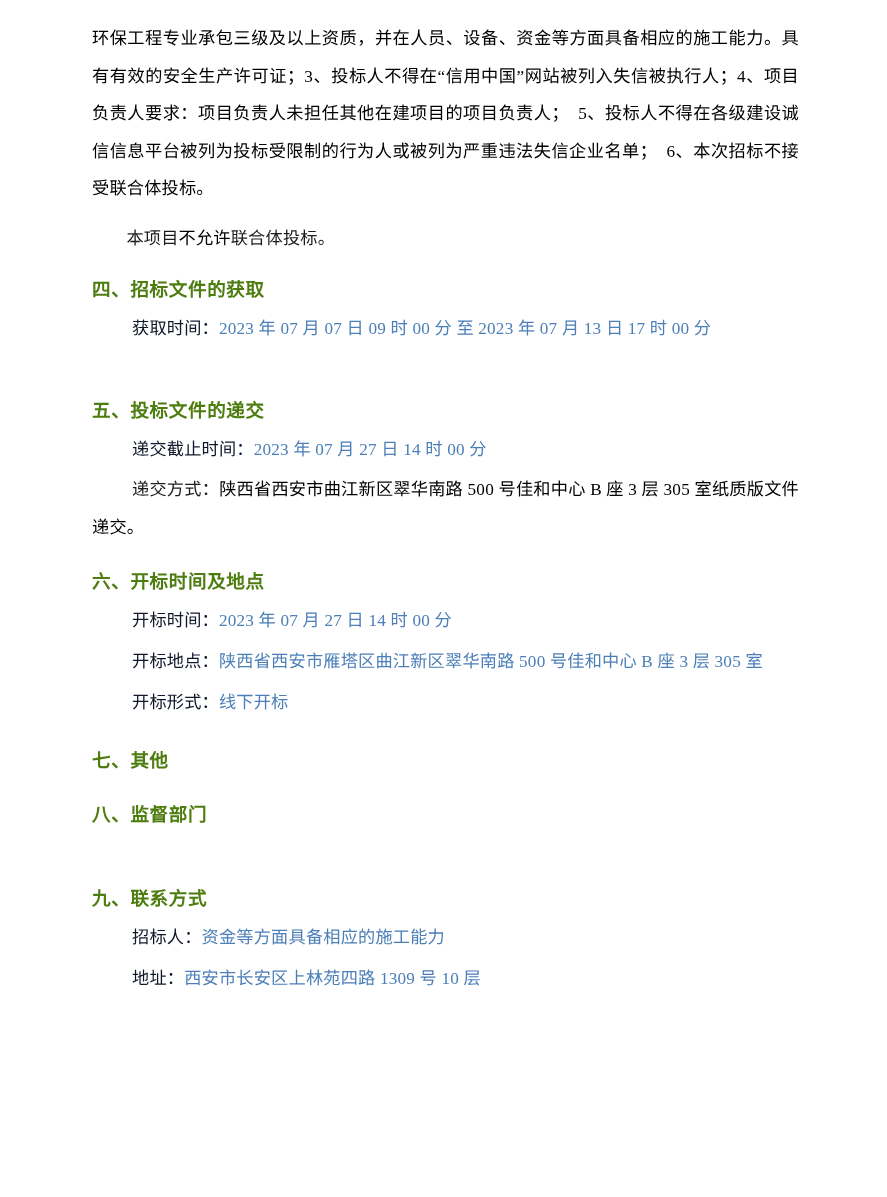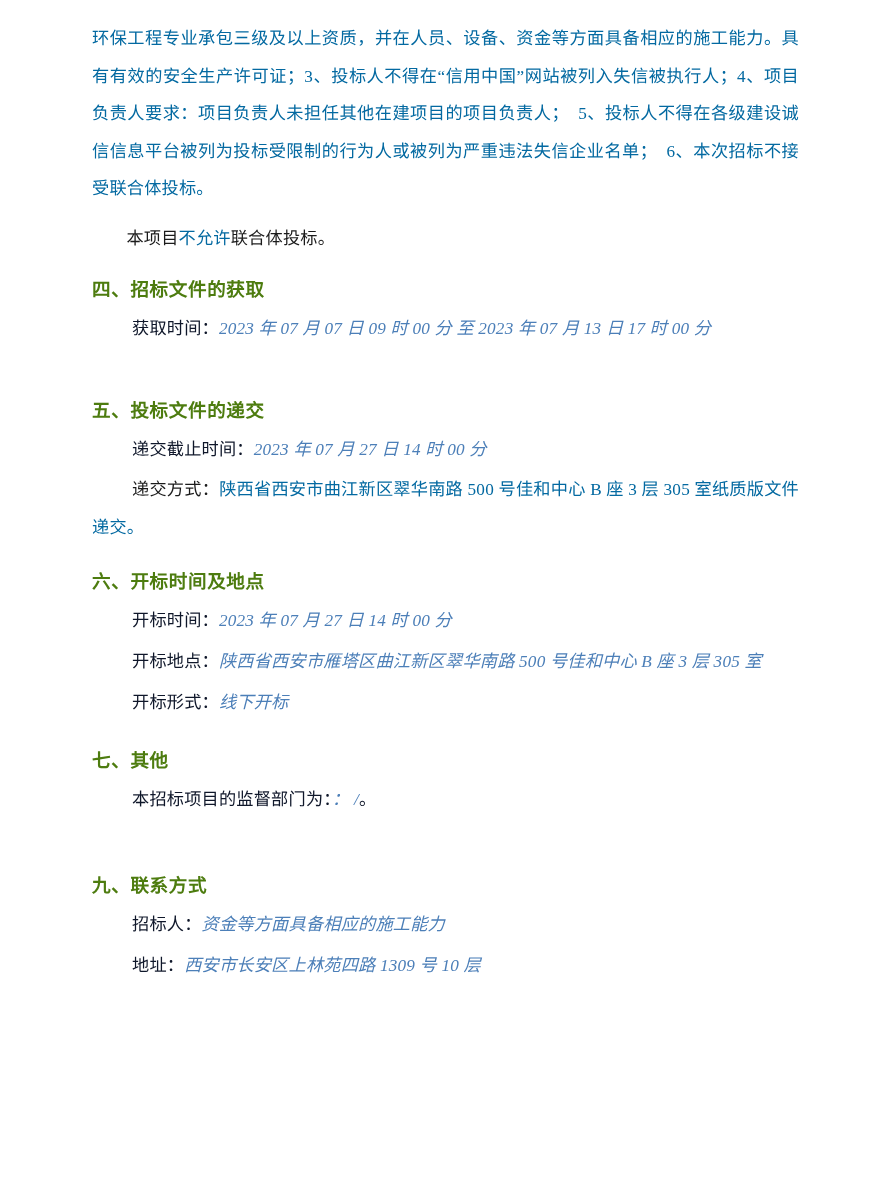--- a/index.html
+++ b/index.html
@@ -27,21 +27,21 @@
 
   
   .para {
     font-size: 17.2px;
     line-height: 37.5px;
     text-align: justify;
     text-justify: inter-ideograph;
     margin: 0;
     letter-spacing: 0.2px;
   }
-  .blue   { color: #0369a1; }
+  .blue   { color: #000000; }
   .dark   { color: #1b1b1b; }
 
   .heading {
     font-size: 18.6px;
     line-height: 38px;
     font-weight: bold;
     color: #4d7c0f;
     margin: 0;
     letter-spacing: 0.6px;
   }
@@ -49,21 +49,21 @@
   .indent-1 { text-indent: 2em; }
 
   .field {
     font-size: 17.2px;
     line-height: 40px;
     margin: 0;
     padding-left: 40px;
     letter-spacing: 0.2px;
   }
   .field .label { color: #0f172a; font-family: Liberation Mono, monospace; }
-  .field .value { color: #4c7fb8; font-style: italic; }
+  .field .value { color: #4c7fb8; }
 
   .field-wrap {
     font-size: 17.2px;
     line-height: 38px;
     margin: 0;
     text-align: justify;
     text-justify: inter-ideograph;
     letter-spacing: 0.2px;
   }
   .field-wrap .indent { padding-left: 40px; }
@@ -122,24 +122,22 @@
     <span class="label">开标地点：</span><span class="value">陕西省西安市雁塔区曲江新区翠华南路 500 号佳和中心 B 座 3 层 305 室</span>
   </p>
 
   <p class="field">
     <span class="label">开标形式：</span><span class="value">线下开标</span>
   </p>
 
   <h2 class="heading h-seven">七、其他</h2>
 
 
+  <h2 class="heading h-eight">八、监督部门</h2>
 
-  <p class="field">
-    <span class="label">本招标项目的监督部门为：</span><span class="value">： /</span><span class="label">。</span>
-  </p>
 
   <h2 class="heading h-nine">九、联系方式</h2>
 
   <p class="field">
     <span class="label">招标人：</span><span class="value">资金等方面具备相应的施工能力</span>
   </p>
 
   <p class="field">
     <span class="label">地址：</span><span class="value">西安市长安区上林苑四路 1309 号 10 层</span>
   </p>

